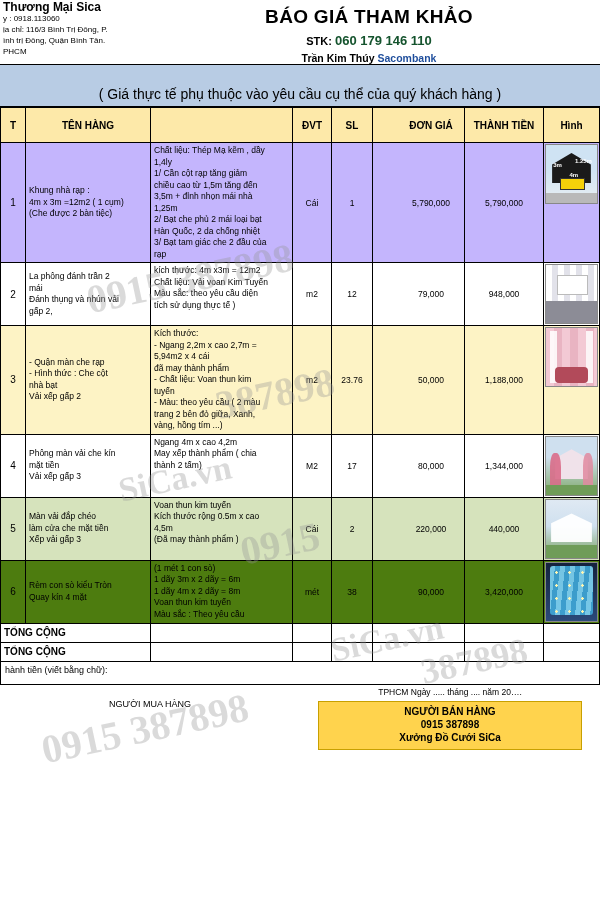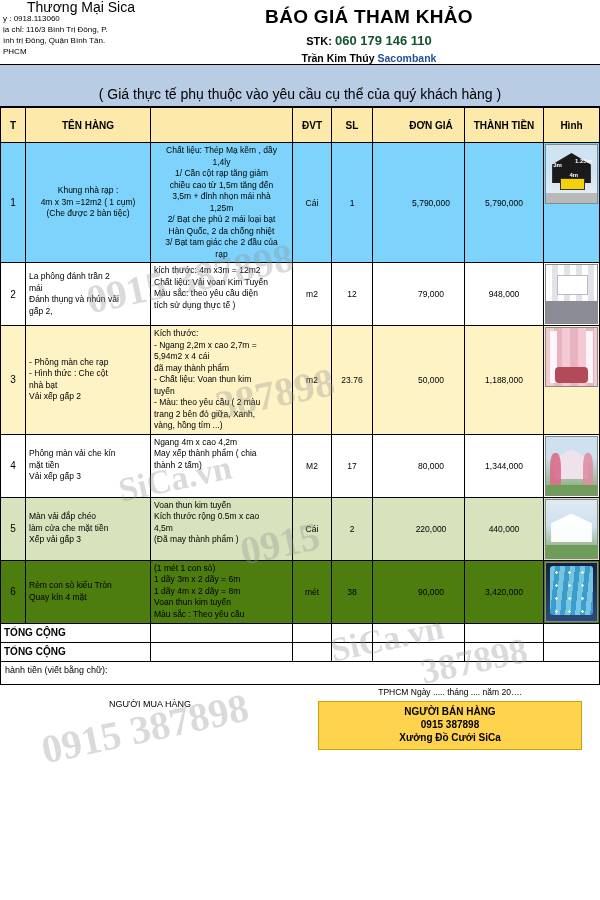--- a/index.html
+++ b/index.html
@@ -7,21 +7,21 @@
     width:600px;height:900px;
     font-family:"Liberation Sans",sans-serif;
     font-size:9px;color:#000;background:#fff;
     overflow:hidden;position:relative;
   }
   .page{position:relative;width:600px;height:900px;box-sizing:border-box;}
 
   
   .header{display:flex;border-bottom:0;}
   .hdr-left{width:132px;padding:2px 3px 0 3px;line-height:11px;font-size:8px;}
-  .hdr-left .company{font-weight:normal;font-size:14px;text-align:right;}
+  .hdr-left .company{font-weight:bold;font-size:12px;}
   .hdr-right{flex:1;text-align:center;padding-top:6px;}
   .title{font-size:19px;font-weight:bold;letter-spacing:.3px;}
   .stk{font-size:11px;font-weight:bold;margin-top:5px;}
   .stk .num{color:#14532d;font-size:13px;}
   .owner{font-size:10.5px;font-weight:bold;margin-top:4px;}
   .owner .bank{color:#1f4e9c;}
 
   
   .banner{
     background:#b8cce4;border:1px solid #000;border-left:0;border-right:0;
@@ -41,21 +41,21 @@
   .c-stt{width:18px;text-align:center;vertical-align:middle;font-size:10px;}
   .c-name{width:118px;vertical-align:middle;}
   .c-spec{width:135px;}
   .c-dvt{width:32px;text-align:center;vertical-align:middle;}
   .c-sl{width:34px;text-align:center;vertical-align:middle;}
   .c-price{width:60px;text-align:center;vertical-align:middle;padding-left:28px;}
   .c-total{width:72px;text-align:center;vertical-align:middle;margin-top:16px;}
   .c-img{width:auto;padding:1px;}
   .cell-lines div{line-height:11.5px;}
 
-  .r1 td{background:#7dd3fc;text-align:center;}
+  .r1 td{background:#c4b5fd;}
   .r2 td{background:#ffffff;}
   .r3 td{background:#fdf3c5;}
   .r4 td{background:#ffffff;}
   .r5 td{background:#d6e3bc;}
   .r6 td{background:#4d7c0f;}
   .totalrow td{background:#ffffff;height:14px;font-weight:bold;font-size:10px;text-align:left;vertical-align:middle;}
 
   
   .photo{width:100%;height:100%;min-height:60px;position:relative;overflow:hidden;border:1px solid #888;box-sizing:border-box;}
   .ph1{background:linear-gradient(#cfe3f3 0%,#cfe3f3 40%,#e8eef2 100%);}
@@ -230,21 +230,21 @@
               <div class="board"></div>
               <div class="floor"></div>
           </div>
         </td>
       </tr>
 
       <tr class="r3">
         <td class="c-stt">3</td>
         <td class="c-name">
           <div class="cell-lines">
-            <div>- Phông màn che rạp</div>
+            <div>- Quận màn che rạp</div>
             <div>- Hình thức : Che cột</div>
             <div>nhà bạt</div>
             <div>Vải xếp gấp 2</div>
           </div>
         </td>
         <td class="c-spec">
           <div class="cell-lines">
             <div>Kích thước:</div>
             <div>- Ngang 2,2m x cao 2,7m =</div>
             <div>5,94m2 x 4 cái</div>

